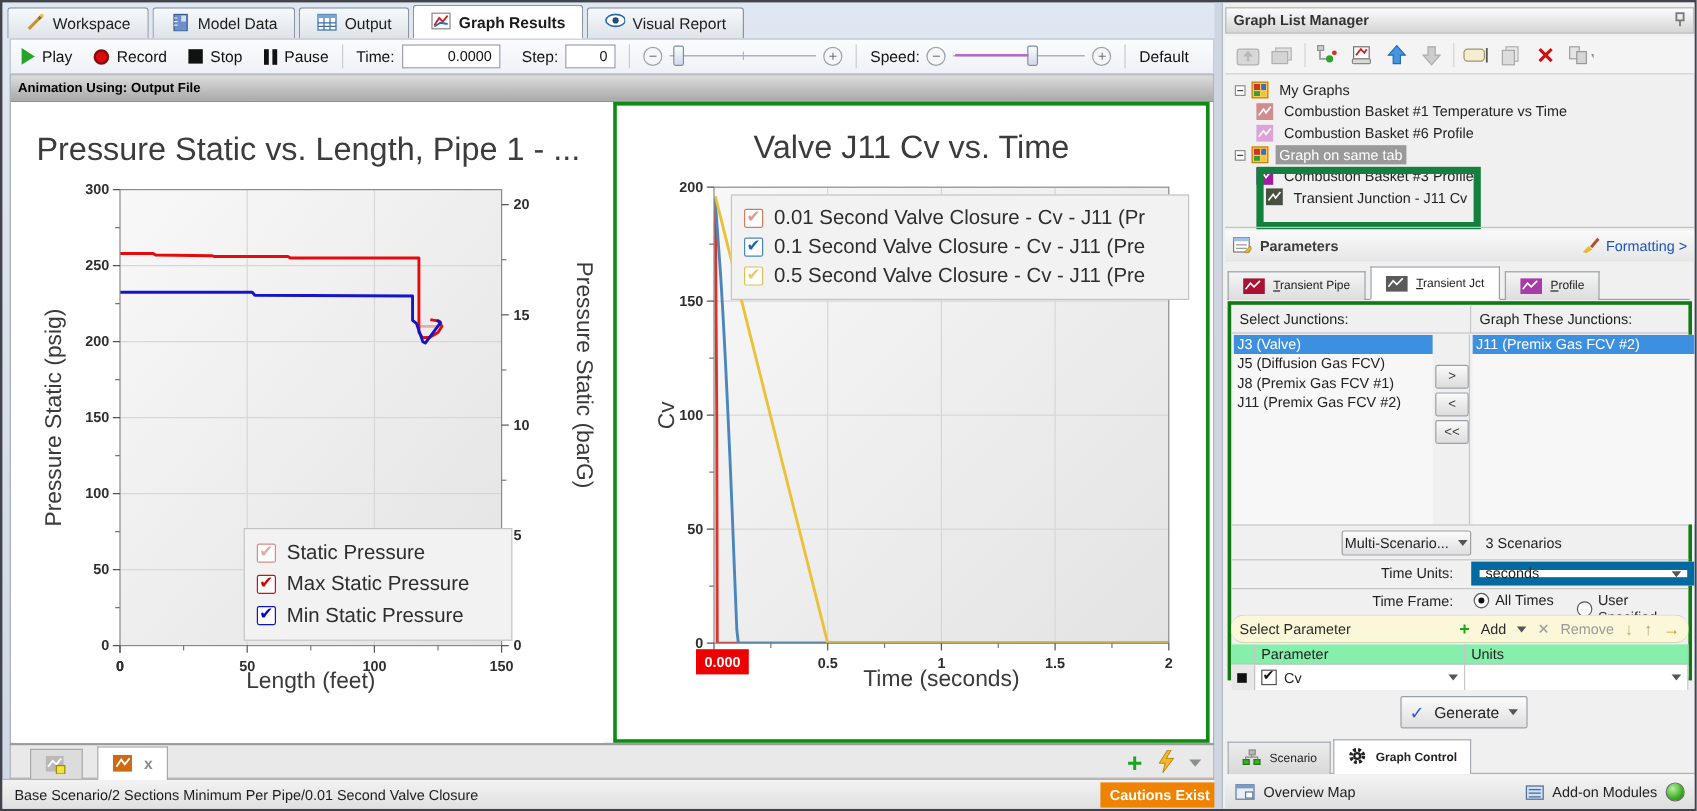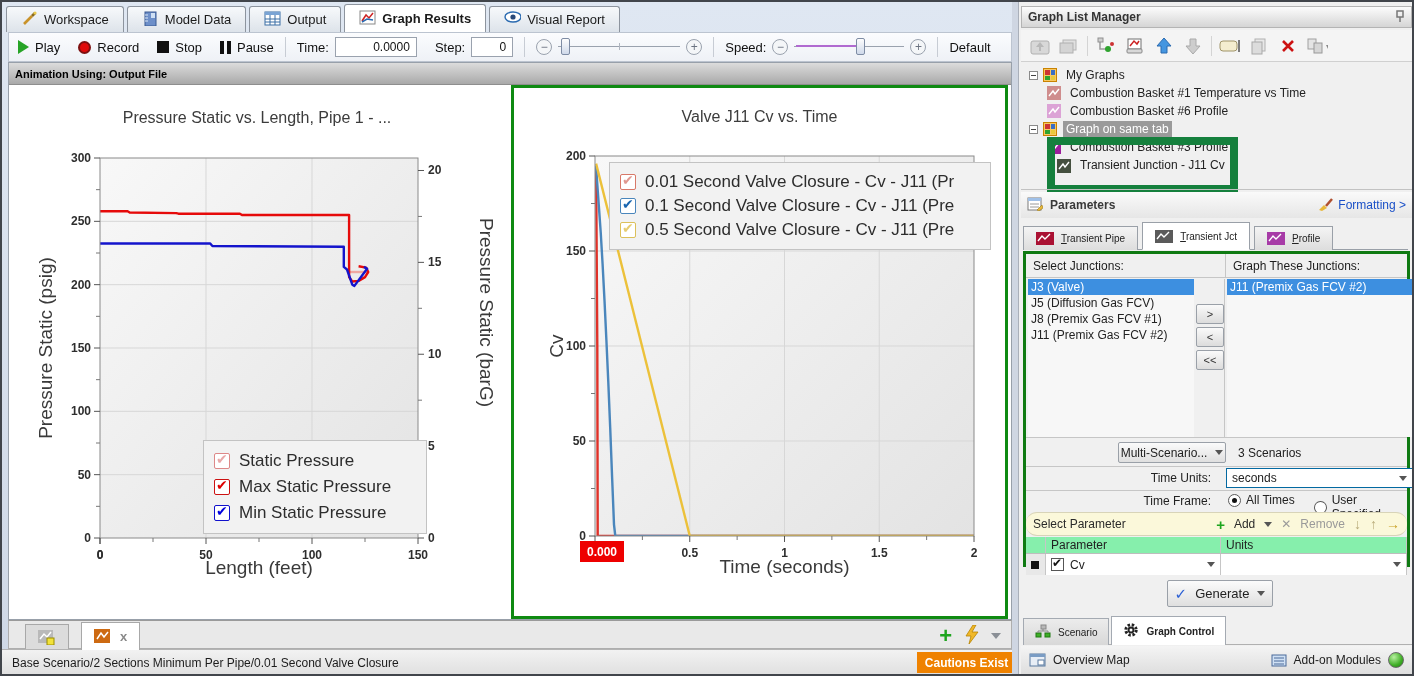--- a/index.html
+++ b/index.html
@@ -40,21 +40,21 @@
                    border-radius:2px; background:linear-gradient(#fdfdfd,#cfd9ea); }
 
   
   #main-area { left:6px; top:60px; width:1004px; height:558px; background:#fff; border:1px solid #98a0aa; }
   #anim-bar { position:absolute; left:0; top:0; width:100%; height:22px;
               background:linear-gradient(#dcdcdc,#a9a9a9); border-bottom:1px solid #8e8e8e;
               display:flex; align-items:center; padding-left:6px; font-size:11px; font-weight:bold; color:#000; }
   .chartbox { position:absolute; background:#fff; }
   #chart-left { left:2px; top:24px; width:492px; height:532px; }
   #chart-right { left:502px; top:22px; width:497px; height:534px; border:3px solid #0f8a12; background:#fff; }
-  .chart-title { position:absolute; left:0; right:0; text-align:center; font-size:16px; color:#3c3c3c; }
+  .chart-title { position:absolute; left:0; right:0; text-align:center; font-size:27px; color:#3c3c3c; }
   .chart-svg { position:absolute; left:0; top:0; }
   .chart-svg text { font-family:"Liberation Sans","DejaVu Sans",sans-serif; font-size:12px; font-weight:600; fill:#2e2e2e; }
   .axis-label { position:absolute; font-size:19px; color:#3a3a3a; }
   .vlabel-left { transform:rotate(-90deg); transform-origin:center; white-space:nowrap; }
   .vlabel-right { writing-mode:vertical-rl; white-space:nowrap; }
   .legend { position:absolute; background:#f2f2f2; border:1px solid #c3c3c3; padding:7px 10px;
             display:flex; flex-direction:column; justify-content:space-around; overflow:hidden; }
   .legend-row { display:flex; align-items:center; gap:9px; font-size:17px; color:#2d2d2d; white-space:nowrap; }
   .cbx { width:16px; height:16px; min-width:16px; background:#fff; border-radius:2px; position:relative; }
   .cbx span { position:absolute; left:1px; top:-3px; font-size:14px; font-weight:bold; }
@@ -93,21 +93,21 @@
   #glm-tree { position:absolute; left:4px; top:64px; right:4px; height:120px; font-size:12px; }
   .tree-row { position:relative; height:18px; display:flex; align-items:center; }
   .tree-exp { width:9px; height:9px; border:1px solid #8a8a8a; background:#fff; position:relative; margin-right:5px; }
   .tree-exp::after { content:""; position:absolute; left:1px; right:1px; top:3px; height:1px; background:#444; }
   .tree-ico { width:14px; height:14px; margin-right:6px; position:relative; }
   .folder-ico { border:1px solid #c98200; background:#f8c860; display:grid; grid-template-columns:1fr 1fr; grid-template-rows:1fr 1fr; padding:1px; gap:1px; }
   .folder-ico i { display:block; }
   .zig { position:absolute; inset:0; }
   .tree-label { padding:1px 3px; white-space:nowrap; }
   .tree-label.sel { background:#9a9a9a; color:#fff; }
-  .tree-row.green-outline .green-wrap { border:8px solid #15803d; display:flex; align-items:flex-end; padding:12px 2px; }
+  .tree-row.green-outline .green-wrap { border:6px solid #15803d; display:flex; align-items:flex-start; padding:12px 2px; }
 
   #params-sep { position:absolute; left:2px; top:187px; right:2px; height:1px; background:#c2c2c2; }
   #params-header { position:absolute; left:2px; top:190px; right:2px; height:26px; display:flex; align-items:center;
                    justify-content:space-between; padding:0 6px; background:linear-gradient(#fafafa,#e6e6e6); }
   #params-header .left { display:flex; gap:7px; align-items:center; font-weight:bold; color:#3a3a3a; }
   #formatting-link { color:#1a50c8; display:flex; align-items:center; gap:4px; }
 
   #param-tabs { position:absolute; left:4px; top:220px; right:6px; height:28px; display:flex; gap:4px; border-bottom:1px solid #9aa0a8; }
   .ptab { display:flex; align-items:center; gap:7px; padding:0 12px; margin-top:4px; height:24px;
           background:linear-gradient(#f4f4f4,#ddd); border:1px solid #9aa0a8; border-bottom:none; font-size:10px; }
@@ -120,21 +120,21 @@
   .hdr-cell { font-size:12px; color:#1c1c1c; display:flex; align-items:center; padding-left:7px; }
   .list { background:#f7f7f7; font-size:12px; overflow:hidden; }
   .list-item { padding:1px 3px; white-space:nowrap; }
   .list-item.sel { background:#3d8fe0; color:#fff; }
   .xfer-btn { position:absolute; width:28px; height:20px; background:linear-gradient(#fafafa,#dcdcdc);
               border:1px solid #9aa0a8; border-radius:2px; font-size:11px; color:#333;
               display:flex; align-items:center; justify-content:center; }
   .dd-btn { background:linear-gradient(#fbfbfb,#dfdfdf); border:1px solid #9aa0a8; border-radius:2px;
             display:flex; align-items:center; justify-content:center; gap:8px; font-size:12px; }
   .dd-arrow { width:0; height:0; border-left:4px solid transparent; border-right:4px solid transparent; border-top:5px solid #555; }
-  .combo { background:#fff; border:1px solid #0369a1; display:flex; align-items:center; justify-content:space-between; padding:0 5px; font-size:12px; }
+  .combo { background:#fff; border:7px solid #0369a1; display:flex; align-items:center; justify-content:space-between; padding:0 5px; font-size:12px; }
   .radio { width:13px; height:13px; border:1px solid #5a5a5a; border-radius:50%; background:#fff; position:relative; margin-right:5px; }
   .radio.on::after { content:""; position:absolute; inset:3px; background:#111; border-radius:50%; }
   #select-param-bar { position:absolute; left:0; right:0; top:258px; height:24px; background:#fbf8da;
                       border-top:1px solid #d8d4b8; border-bottom:1px solid #d8d4b8; display:flex; align-items:center;
                       justify-content:space-between; padding:0 7px; font-size:12px; color:#2a2a2a;border-radius:11px; }
   #select-param-bar .actions { display:flex; align-items:center; gap:9px; }
   .dim { color:#9a9a9a; }
   .gold-arrow { font-size:14px; color:#b8ab7a; font-weight:bold; }
   #param-table { position:absolute; left:0; right:0; top:283px; bottom:0; font-size:12px; }
   .pt-hdr { display:flex; height:17px; background:#86efac; border-bottom:1px solid #bdbdbd; }

